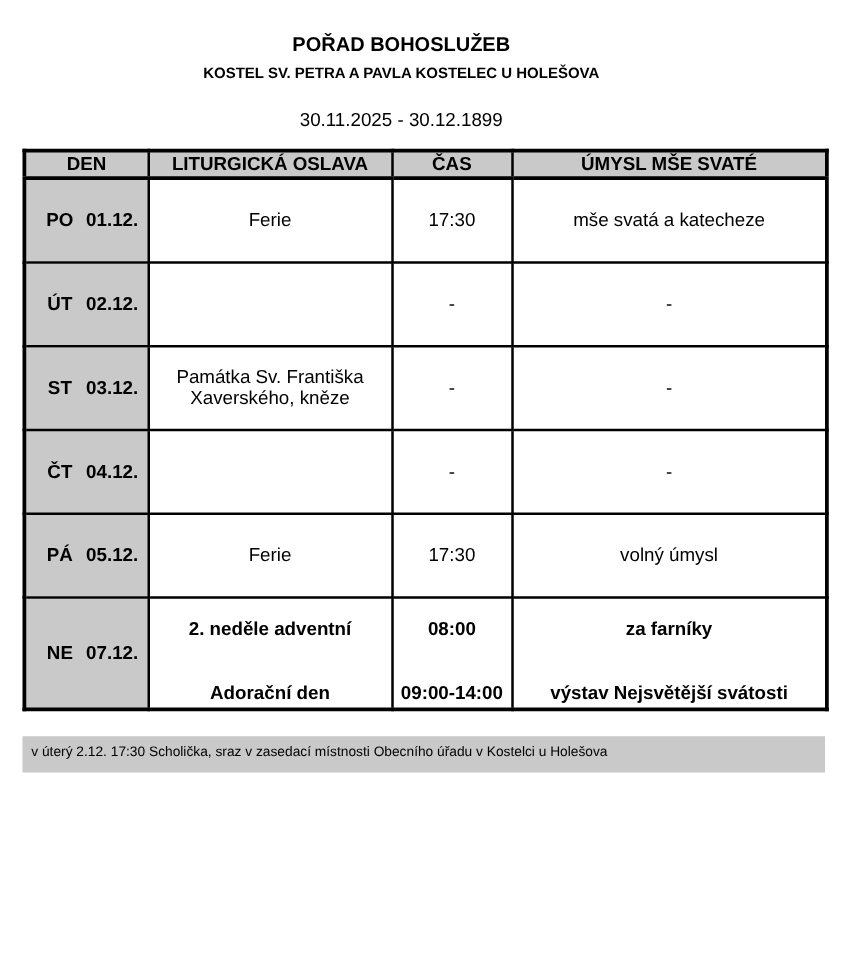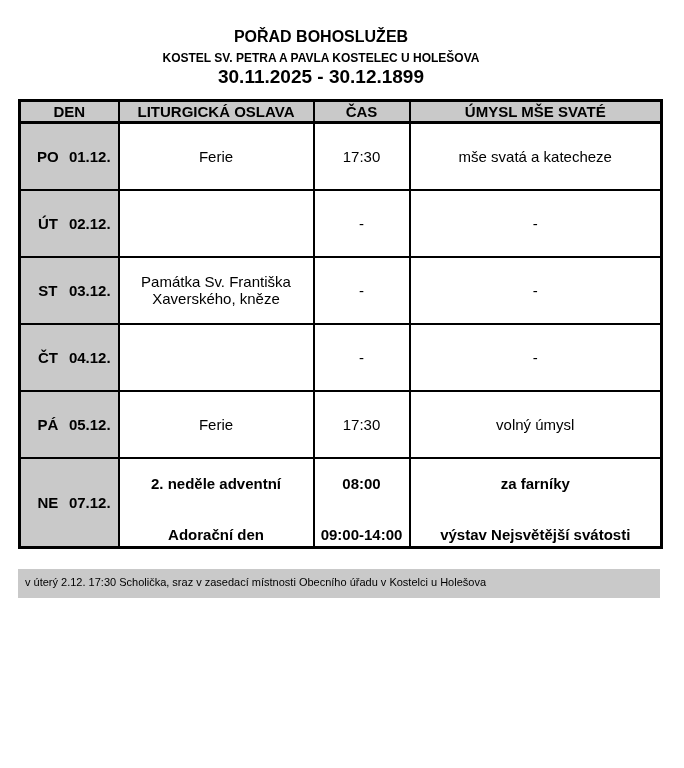--- a/index.html
+++ b/index.html
@@ -11,21 +11,21 @@
   *{box-sizing:border-box;margin:0;padding:0;}
   html,body{width:684px;background:var(--bg);color:var(--text);
     font-family:"Liberation Sans",sans-serif;}
   body{height:768px;overflow:hidden;}
   .page{width:606px;margin-left:18px;}
 
   
   .titleblock{text-align:center;padding-top:27px;margin-bottom:13px;}
   .title-line1{font-size:16px;font-weight:bold;line-height:19px;}
   .title-line2{font-size:12px;font-weight:bold;line-height:19px;margin-top:3px;}
-  .title-line3{font-size:19px;font-weight:bold;line-height:18px;margin-top:0;}
+  .title-line3{font-size:15px;font-weight:normal;line-height:18px;margin-top:20px;}
 
   
   table.schedule{width:642px;border-collapse:collapse;table-layout:fixed;
     border:3px solid var(--border);font-size:15px;}
   table.schedule th{
     background:var(--gray);font-weight:bold;font-size:15px;height:22px;
     border:2px solid var(--border);border-bottom:3px solid var(--border);
     text-align:center;vertical-align:middle;}
   table.schedule td{
     border:2px solid var(--border);text-align:center;vertical-align:middle;

